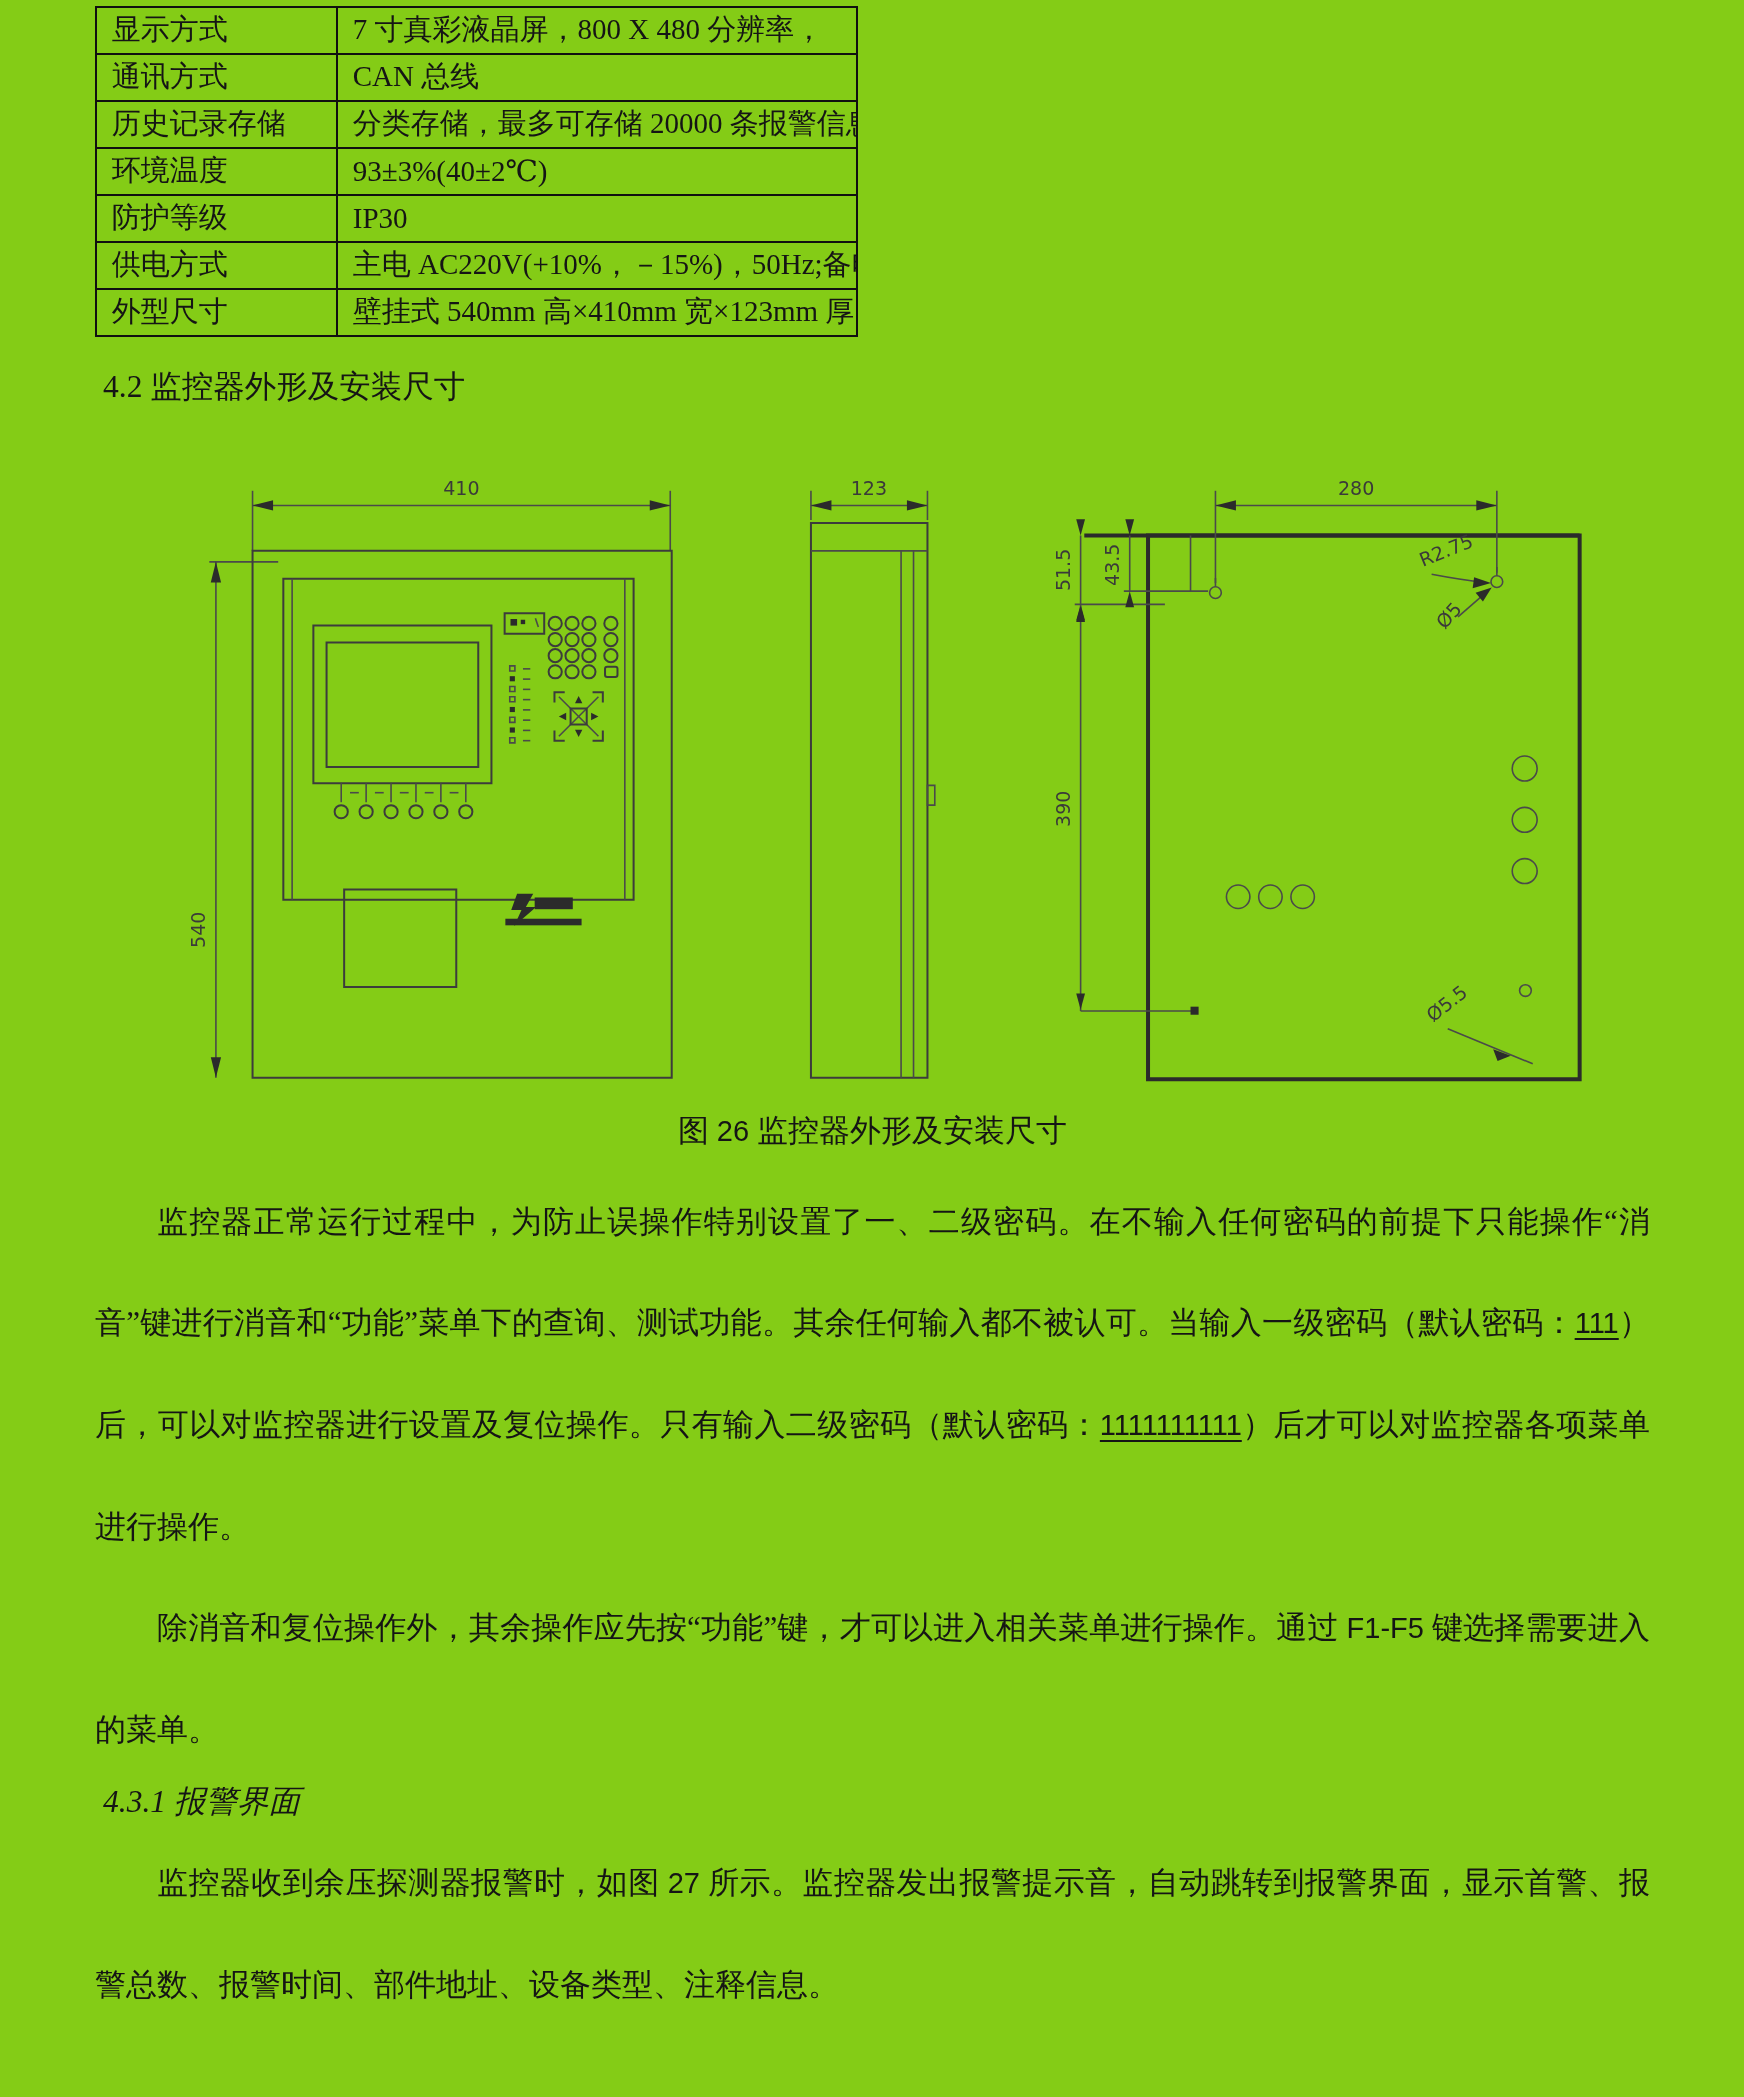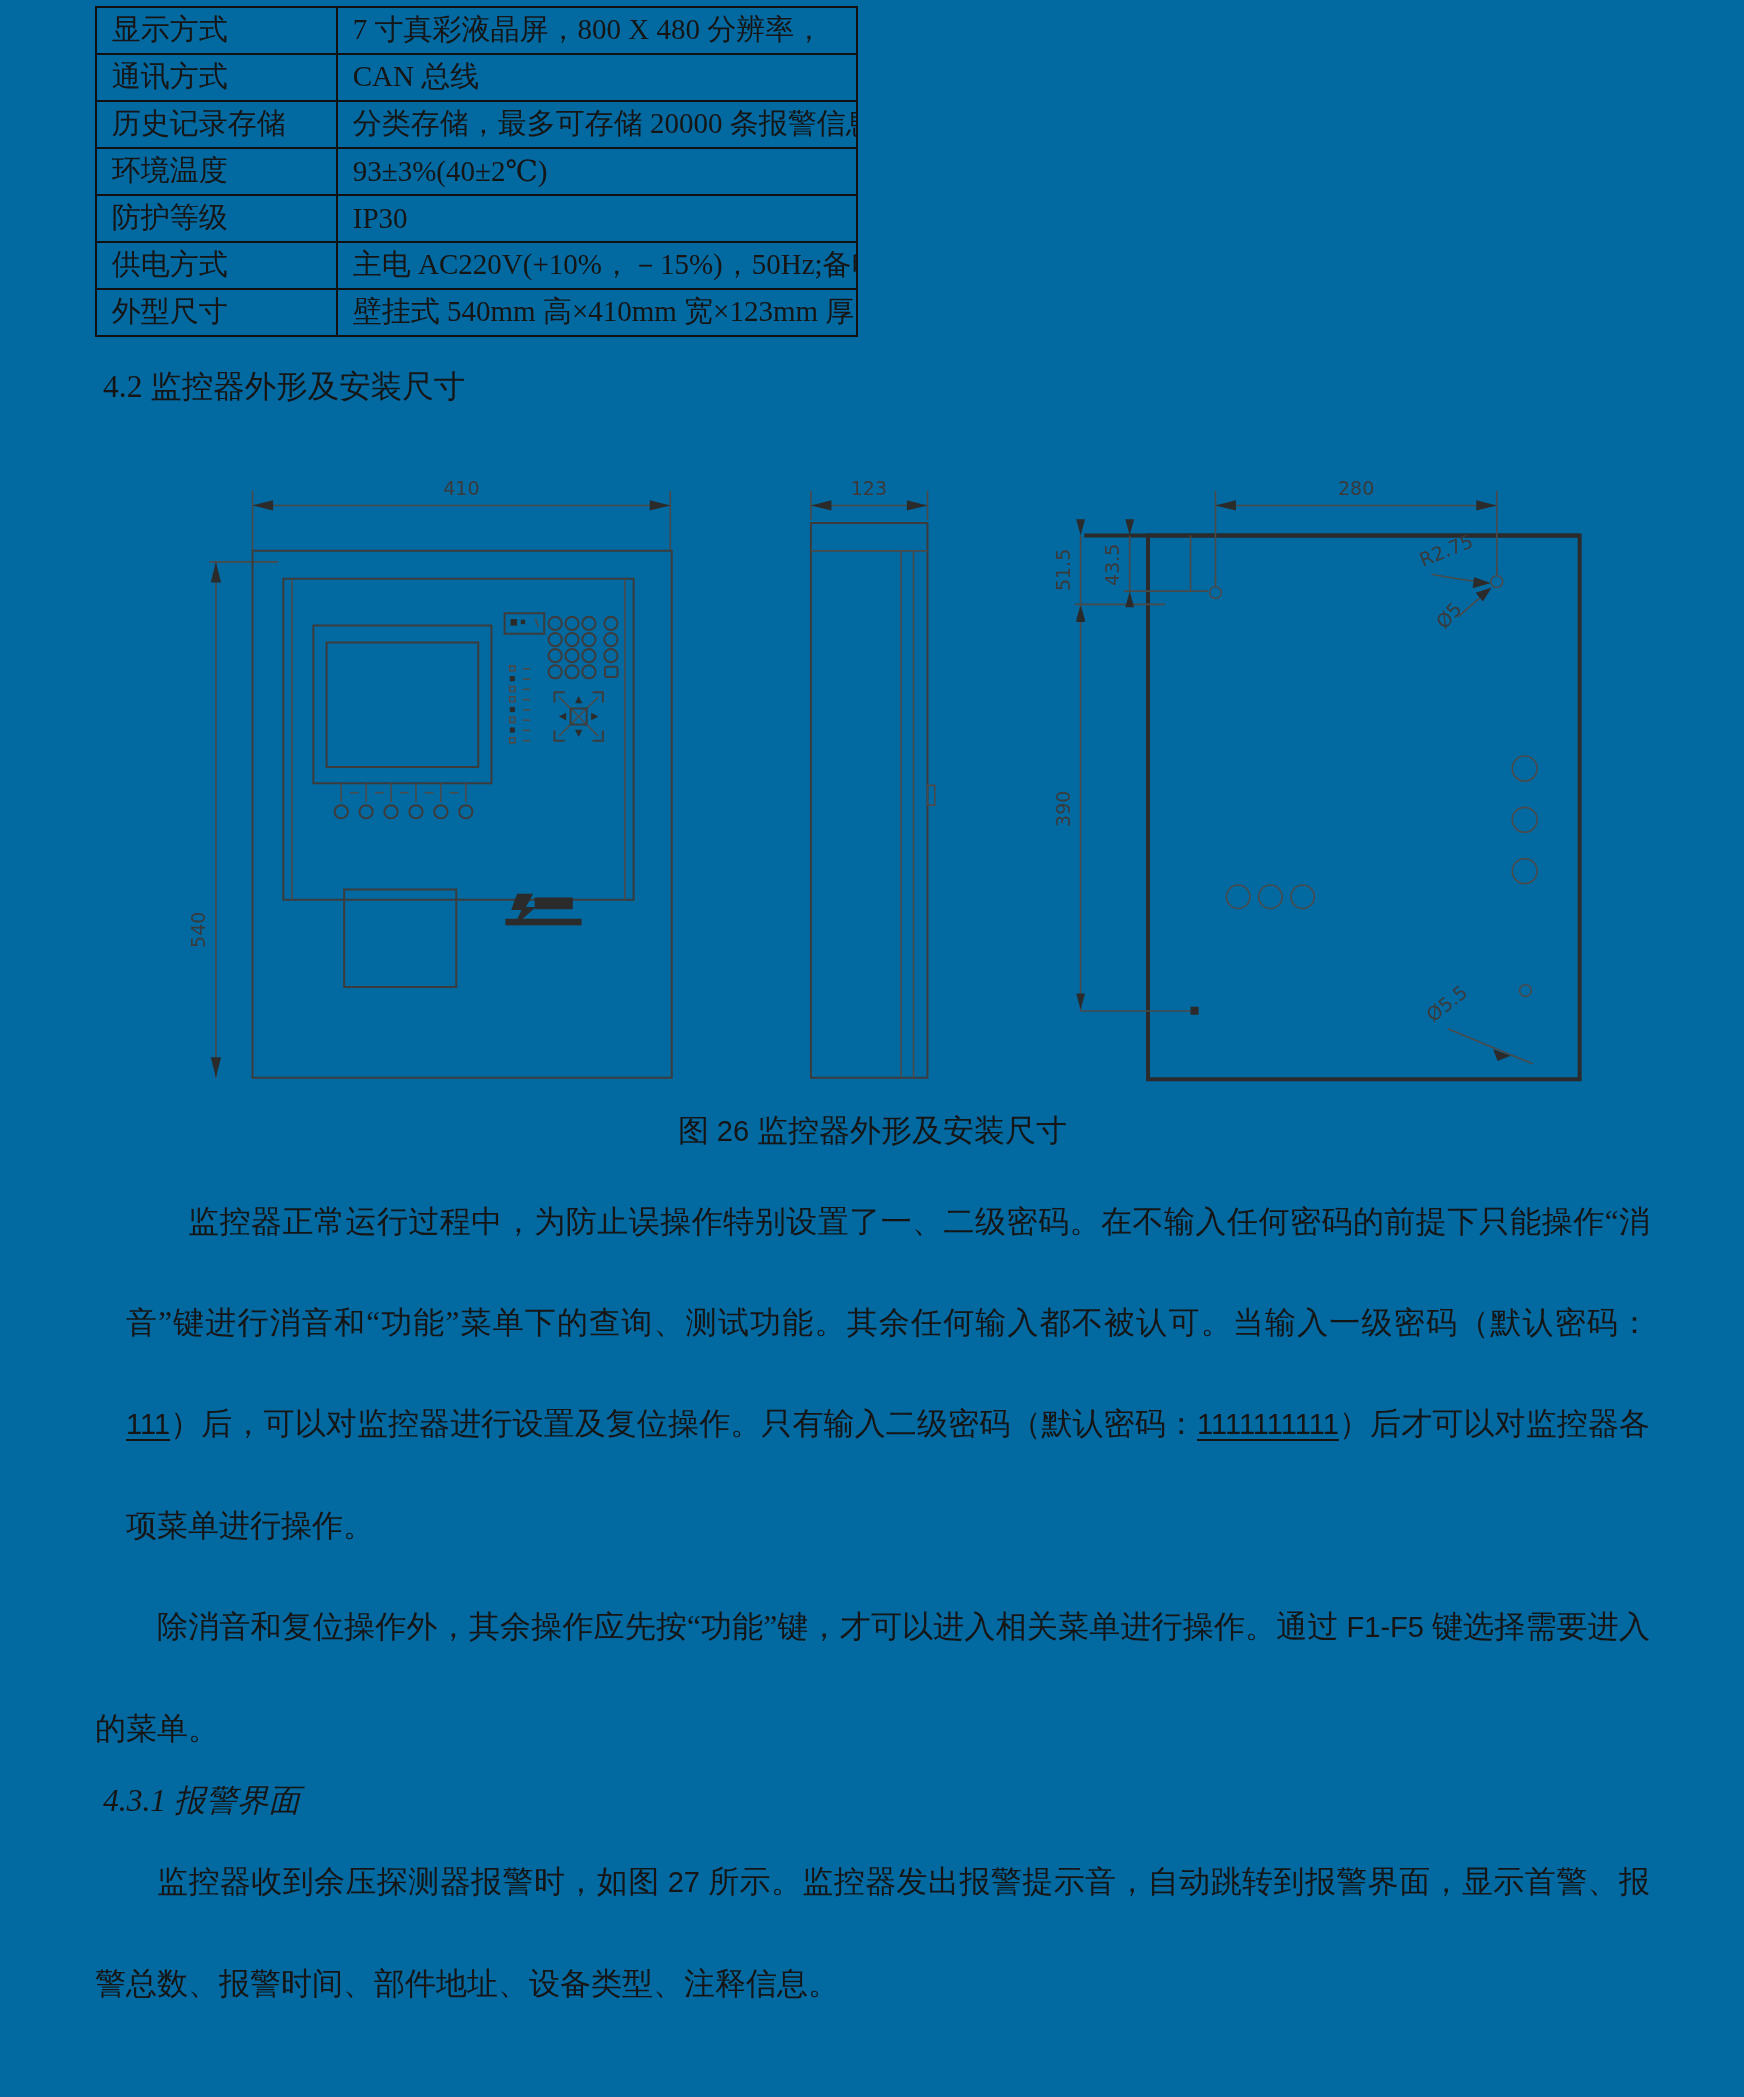--- a/index.html
+++ b/index.html
@@ -1,30 +1,30 @@
 <!DOCTYPE html>
 <html style="font-size:11.7px"><head>
 <meta charset="utf-8">
 <style>
   html,body{margin:0;padding:0;background:#9a9a9a;}
-  .page{position:relative;width:1744px;height:2097px;background:#0369a1;overflow:hidden;
+  .page{position:relative;width:1744px;height:2097px;background:#84cc16;overflow:hidden;
         font-family:"Liberation Serif","DejaVu Serif",serif;color:#151515;}
   .content{position:absolute;left:95px;top:5.9px;width:1555px;}
   
   table.spec{border-collapse:collapse;table-layout:fixed;width:763px;}
   table.spec td{border:2.2px solid #101010;height:45px;font-size:29px;
                 padding:0 4.4px 0 14.7px;vertical-align:middle;white-space:nowrap;overflow:hidden;}
   td.c1{width:220px;}
   
   .h-sec{font-size:31.5px;font-weight:normal;margin:8px;padding:0;line-height:38px;}
   .h42{margin-top:31px;}
   .h43{margin-top:25px;}
   .h431{margin-top:2.9px;font-style:italic;}
   .para{font-size:31px;line-height:101px;text-align:justify;text-indent:2em;margin:0;}
-  .p1{margin-top:20.5px;margin-left:31px;}
+  .p1{margin-top:20.5px;}
   .p3{margin-top:11.7px;}
   .pw{font-family:"Liberation Sans","DejaVu Sans",sans-serif;font-size:29px;
       text-decoration:underline;text-underline-offset:5.1px;}
   .sans{font-family:Liberation Sans, sans-serif;font-size:29px;}
   .caption{font-size:31px;text-align:center;margin-top:10.3px;line-height:38px;}
   
   .fig{display:block;margin-top:51px;}
   .fig *{vector-effect:non-scaling-stroke;}
   .ln{stroke:#3c3c3c;stroke-width:2;fill:none;}
   .ln-thick{stroke:#2b2b2b;stroke-width:4;fill:none;}

